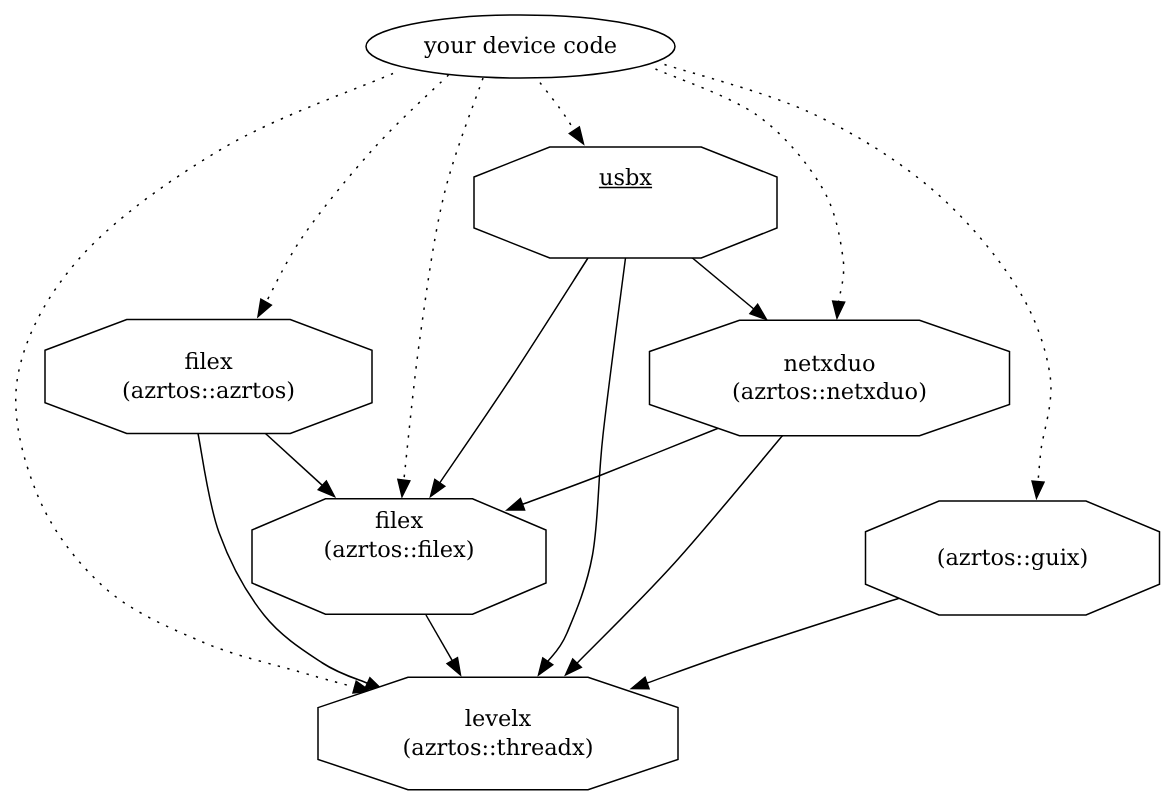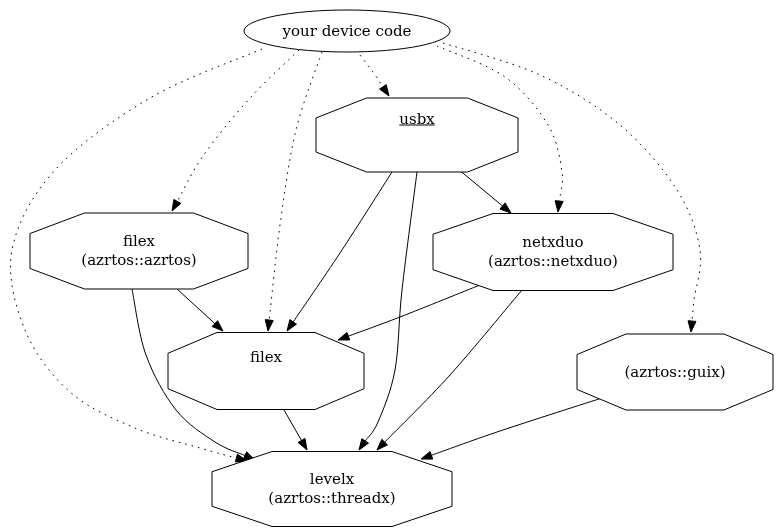--- a/index.html
+++ b/index.html
@@ -83,20 +83,21 @@
   <div class="node-label" style="left: 139px; top: 251px;">
     <div class="l1">filex</div>
     <div class="sub">(azrtos::azrtos)</div>
   </div>
   <div class="node-label" style="left: 553px; top: 252px;">
     <div class="l1">netxduo</div>
     <div class="sub">(azrtos::netxduo)</div>
   </div>
   <div class="node-label" style="left: 266px; top: 357px;">
     <div class="l1">filex</div>
+    <div class="sub">(azrtos::filex)</div>
   </div>
   <div class="node-label" style="left: 675px; top: 372px;">
     <div class="sub">(azrtos::guix)</div>
   </div>
   <div class="node-label" style="left: 332px; top: 489px;">
     <div class="l1">levelx</div>
     <div class="sub">(azrtos::threadx)</div>
   </div>
 </div>
 

